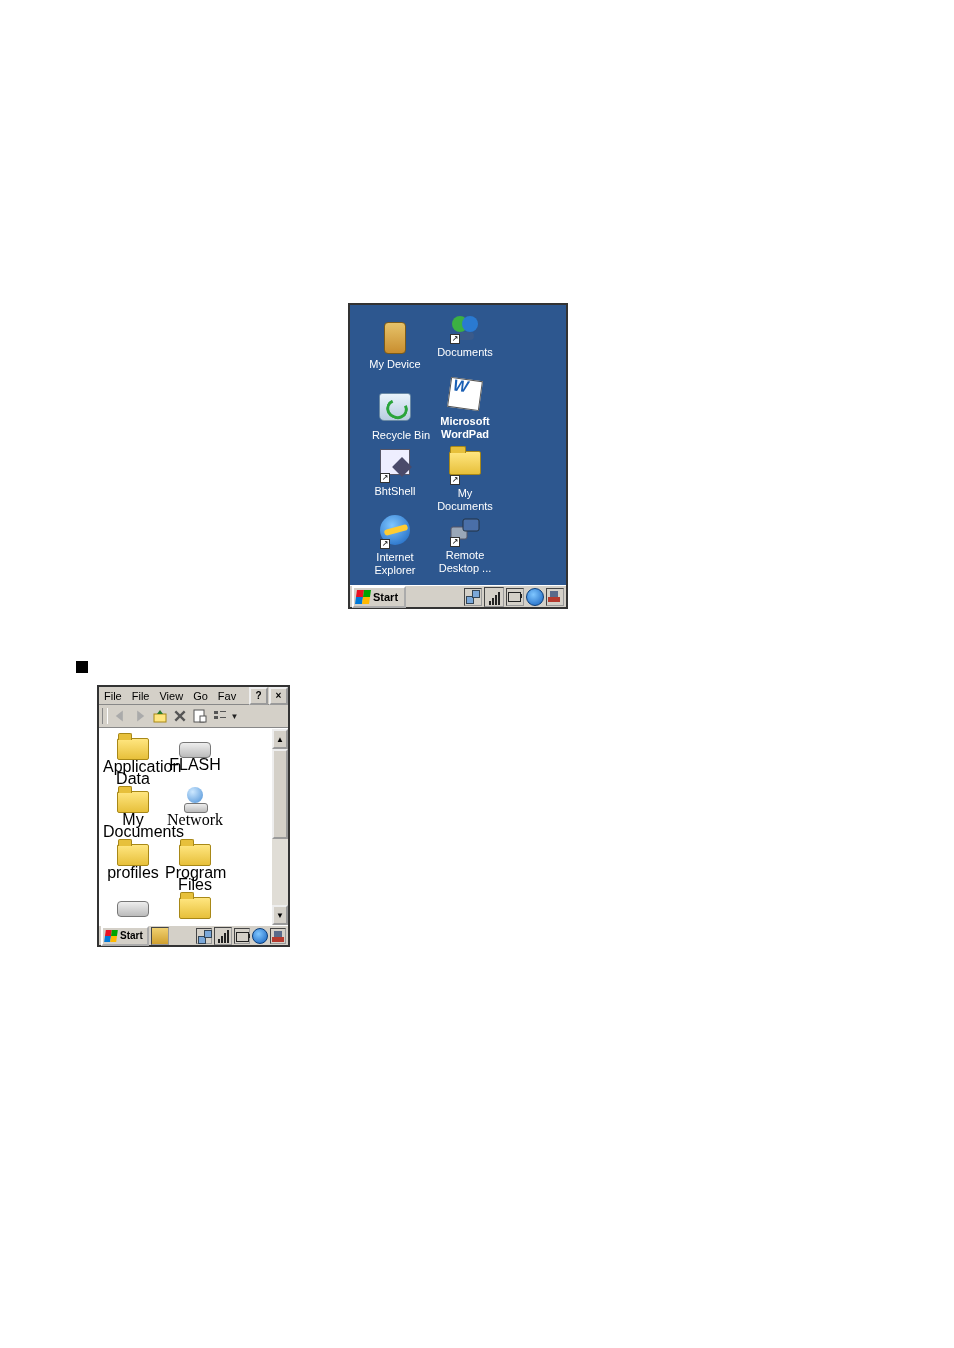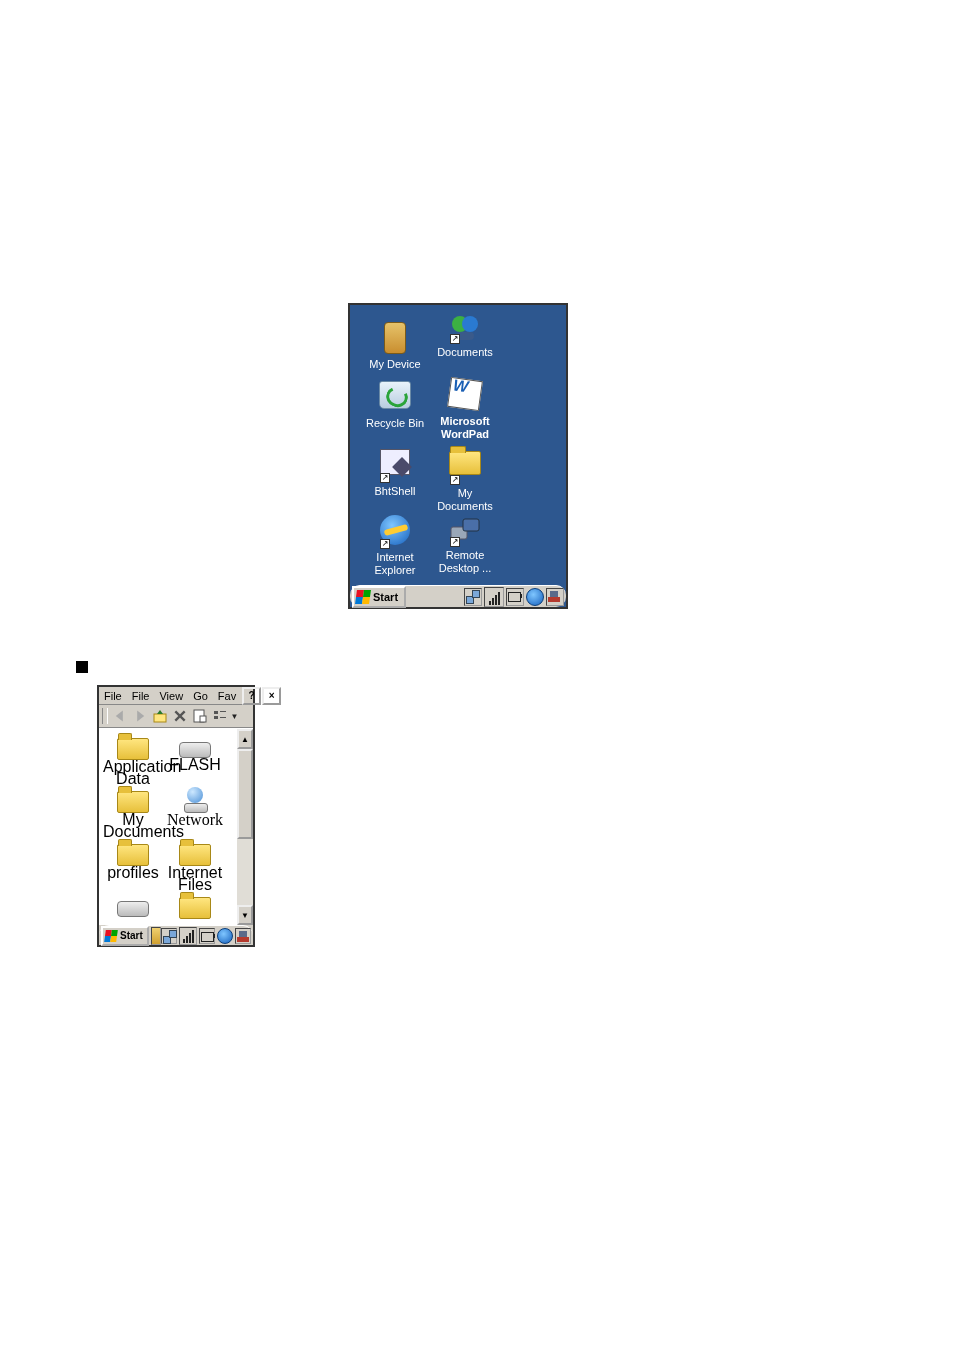--- a/index.html
+++ b/index.html
@@ -76,21 +76,20 @@
     left: 0;
     bottom: 0;
     height: 22px;
     width: 100%;
     background: #d4d0c8;
     border-top: 1px solid #fff;
     display: flex;
     align-items: center;
     box-sizing: border-box;
     padding: 1px 2px;
-    border-radius: 10px;
   }
   .start-btn {
     height: 18px;
     background: #d4d0c8;
     border: 2px outset #fff;
     display: flex;
     align-items: center;
     font-size: 11px;
     font-weight: bold;
     padding: 0 6px 0 2px;
@@ -133,21 +132,21 @@
   .tray .conn::after{content:""; position:absolute; left:3px; top:2px; width:8px; height:6px; background:#5a6a8a;}
   .tray .net { position:relative;}
   .tray .net::before{content:""; position:absolute; left:1px; top:7px; width:6px; height:6px; background:#7aa7d9; border:1px solid #345;}
   .tray .net::after{content:""; position:absolute; left:7px; top:1px; width:6px; height:6px; background:#7aa7d9; border:1px solid #345;}
 
   
   .explorer-window {
     position: absolute;
     left: 97px;
     top: 685px;
-    width: 158px;
+    width: 193px;
     height: 262px;
     background: #d4d0c8;
     border: 2px solid #333;
     box-sizing: border-box;
     display: flex;
     flex-direction: column;
   }
   .menubar {
     display: flex;
     background: #d4d0c8;
@@ -277,21 +276,21 @@
         <div class="lbl">My Device</div>
       </div>
       <div class="dicon" style="left: 80px; top: 5px;">
         <div class="ico"><svg class="ico-messenger" viewBox="0 0 34 34">
             <circle cx="12" cy="14" r="8" fill="#3cb043"></circle>
             <circle cx="22" cy="14" r="8" fill="#2a7ad1"></circle>
             <rect x="8" y="22" width="18" height="8" rx="4" fill="#3a5a8a"></rect>
           </svg><div class="shortcut">↗</div></div>
         <div class="lbl">Documents</div>
       </div>
-      <div class="dicon" style="left: 10px; top: 72px;">
+      <div class="dicon" style="left: 10px; top: 84px; text-align: right;">
         <div class="ico">
           <div class="ico-recycle"></div>
         </div>
         <div class="lbl">Recycle Bin</div>
       </div>
       <div class="dicon" style="left: 80px; top: 72px; font-weight: bold;">
         <div class="ico">
           <div class="ico-wordpad"></div>
         </div>
         <div class="lbl">Microsoft
@@ -429,21 +428,21 @@
         <div class="fitem" style="left: 66px; top: 58px;">
           <div class="fico network"></div>
           <div style="white-space: pre-line; font-family: Liberation Serif, serif;">Network</div>
         </div>
         <div class="fitem" style="left: 4px; top: 111px;">
           <div class="fico folder"></div>
           <div style="white-space: pre-line;">profiles</div>
         </div>
         <div class="fitem" style="left: 66px; top: 111px;">
           <div class="fico folder"></div>
-          <div style="white-space: pre-line;">Internet Files</div>
+          <div style="white-space: pre-line;">Program Files</div>
         </div>
         <div class="fitem" style="left: 4px; top: 164px;">
           <div class="fico drive"></div>
           <div style="white-space: pre-line;"></div>
         </div>
         <div class="fitem" style="left: 66px; top: 164px;">
           <div class="fico folder"></div>
           <div style="white-space: pre-line;"></div>
         </div>
       </div>

